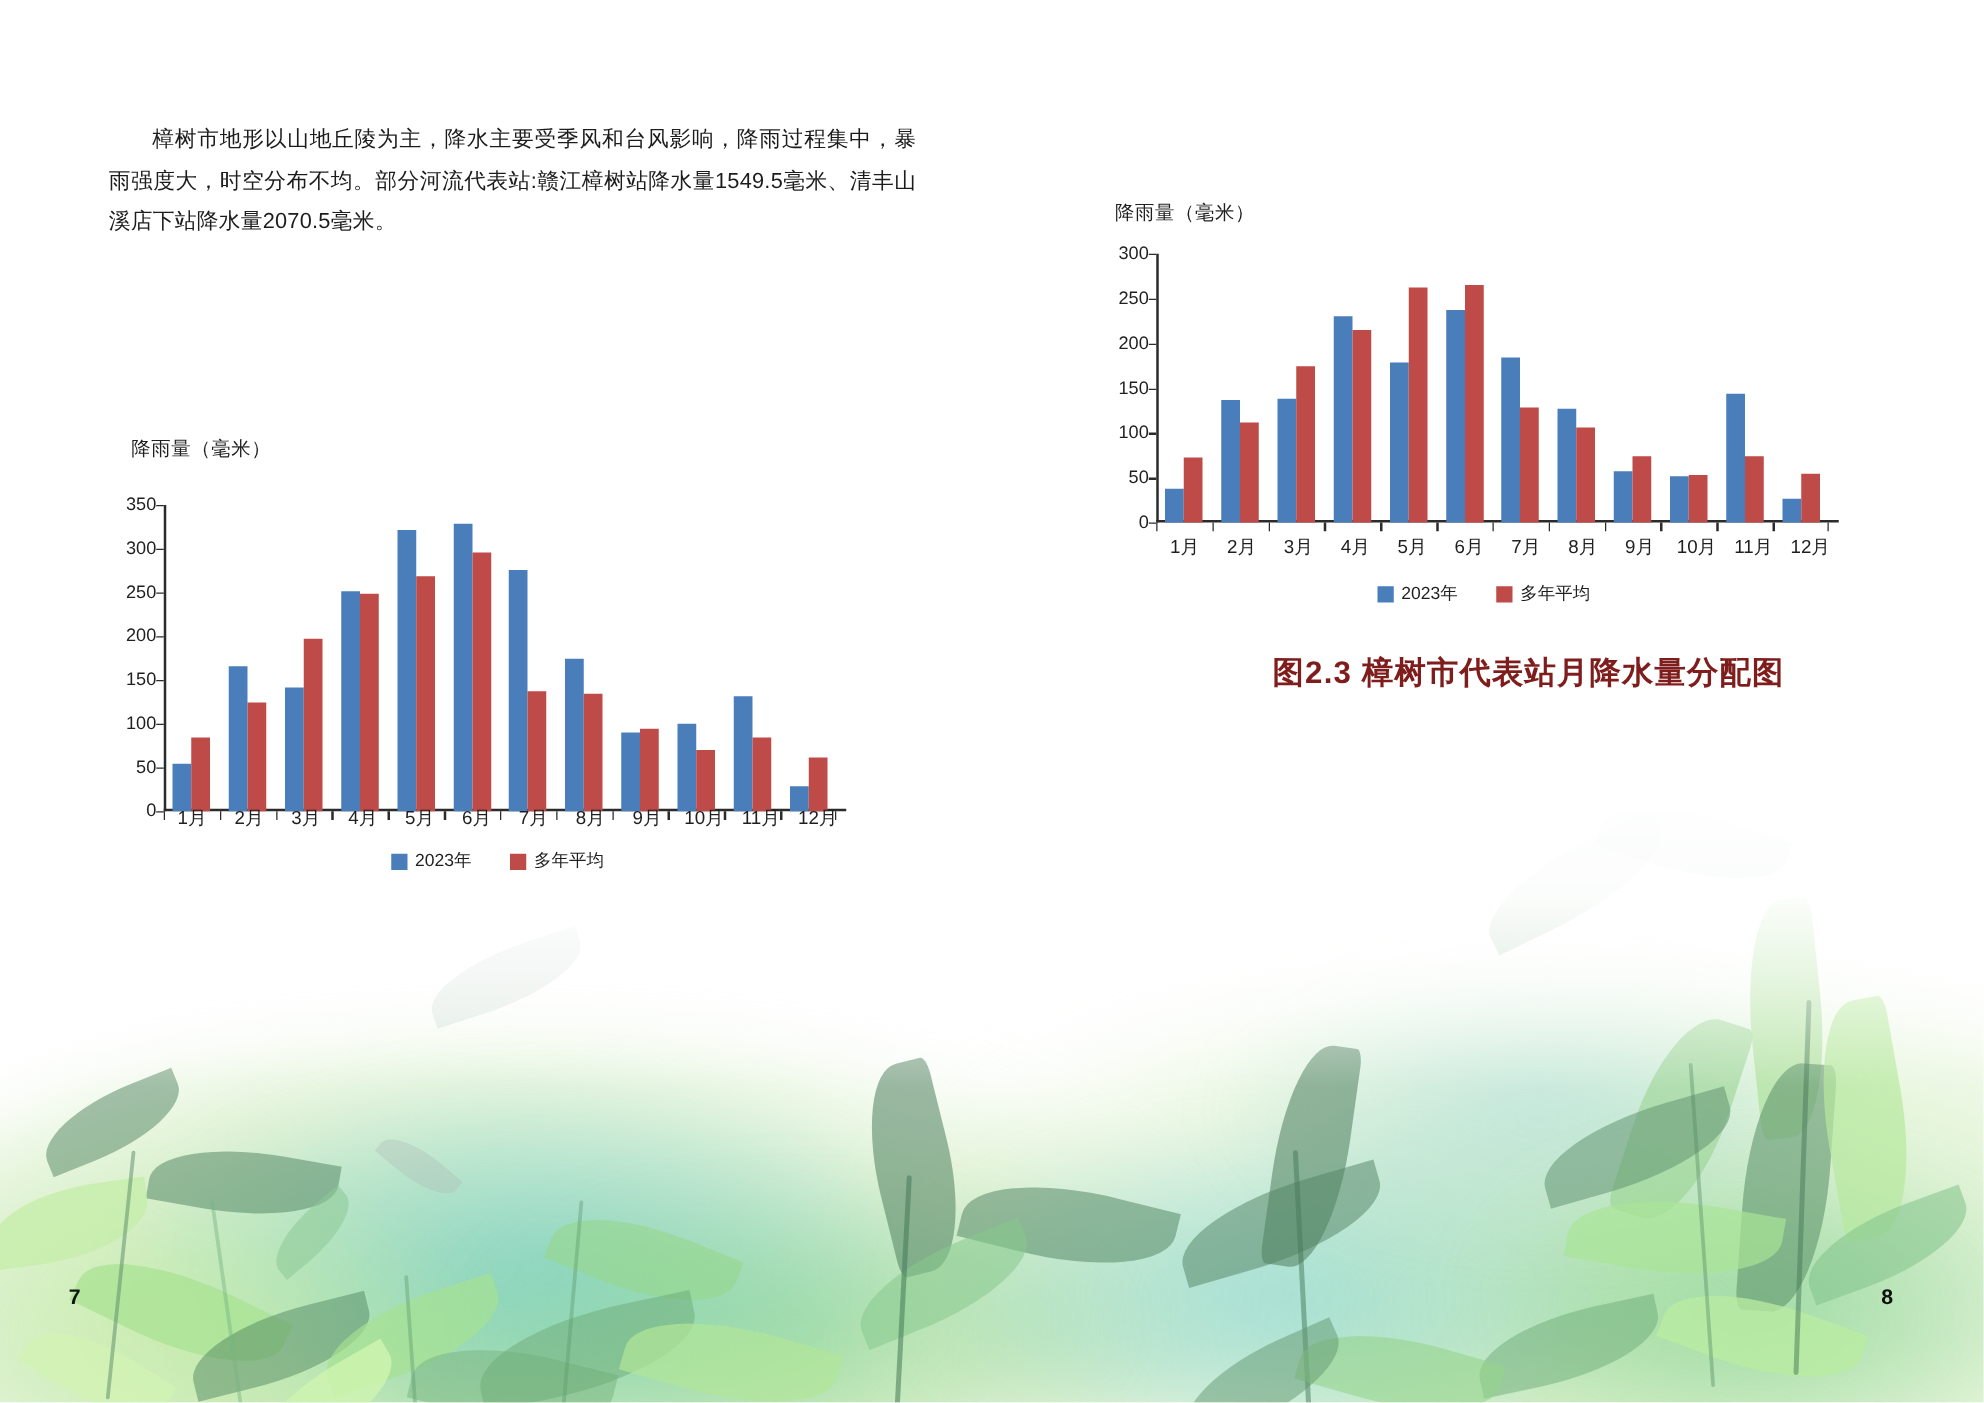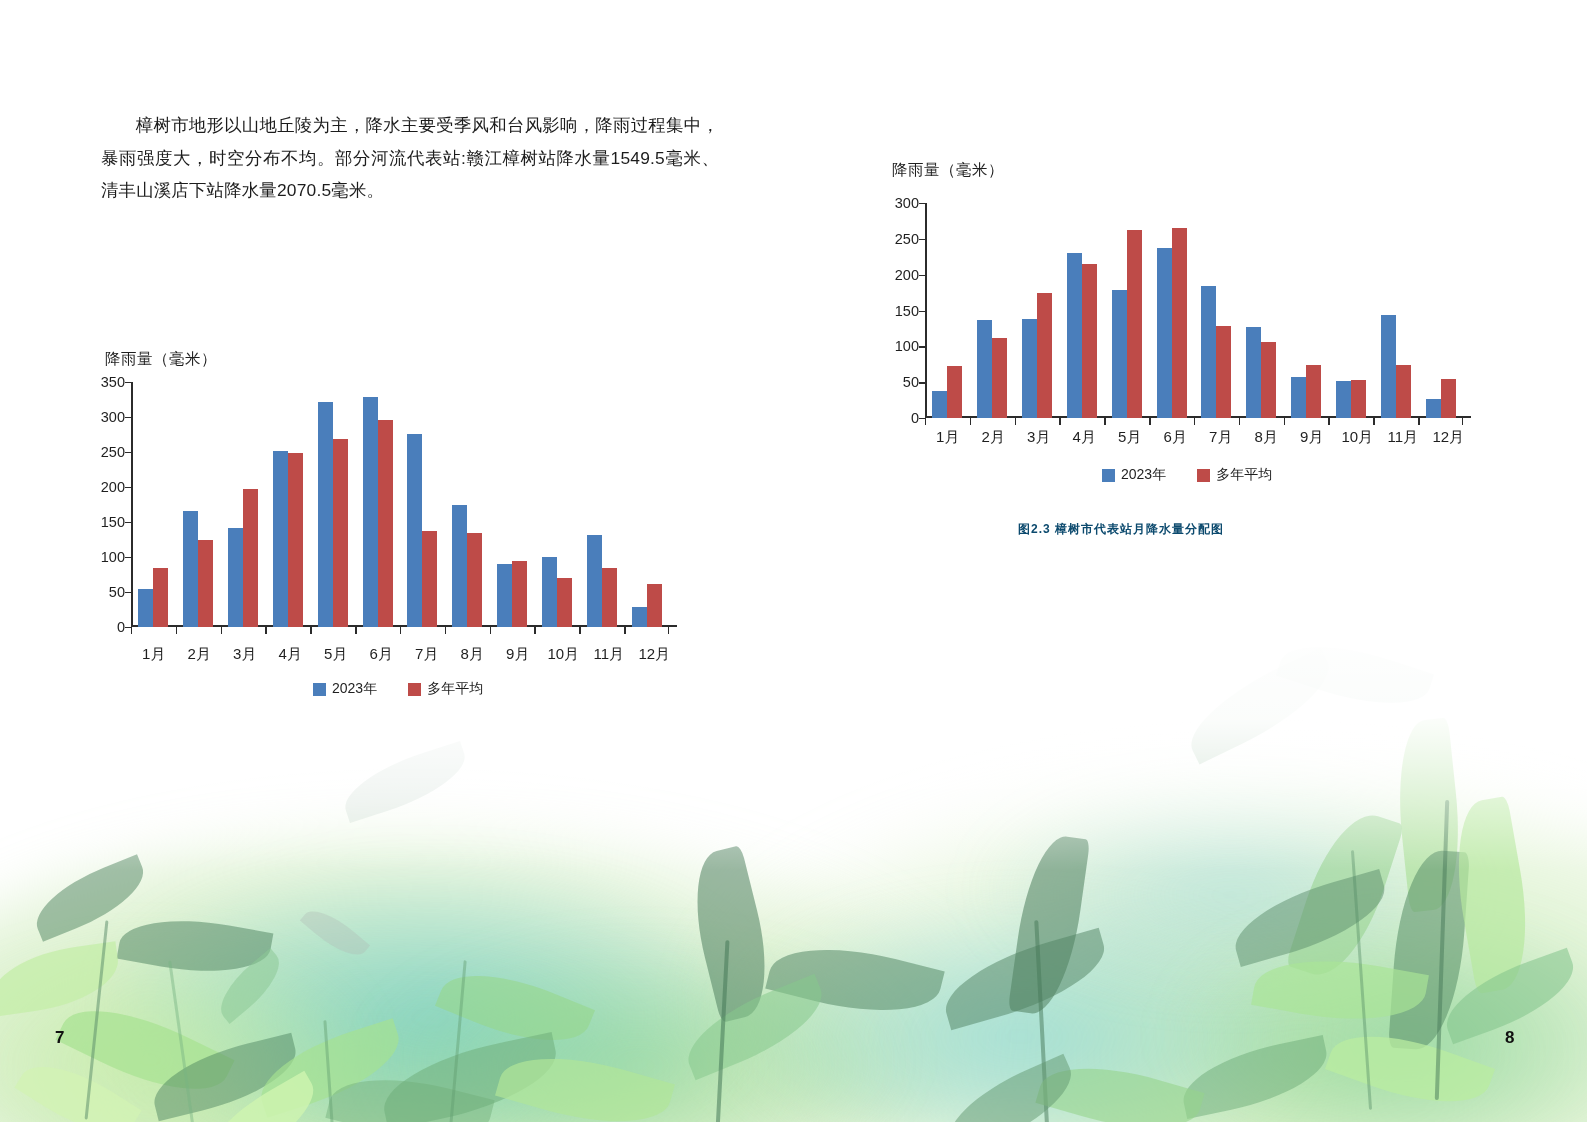--- a/index.html
+++ b/index.html
@@ -63,21 +63,21 @@
     left: 85px; top: 93px;
     width: 650px;
     font-family: "Liberation Sans", "DejaVu Sans", sans-serif;
     font-size: 17.4px;
     line-height: 32.5px;
     color: #1c1c1c;
     text-align: justify;
     text-justify: inter-ideograph;
     letter-spacing: .2px;
   }
-  .textcol p { margin: 16px; text-indent: 2em; }
+  .textcol p { margin: 2px; text-indent: 2em; }
 
   
   .chart-block { position: absolute; }
   .chart-title {
     text-align: center;
     font-size: 20px;
     font-weight: bold;
     color: #1a1a1a;
     letter-spacing: 1px;
   }
@@ -151,23 +151,23 @@
     font-size: 14px;
     color: #1f1f1f;
   }
   .legend .item { display: flex; align-items: center; gap: 6px; text-align: center; }
   .swatch { width: 13px; height: 13px; display: inline-block; }
   .sw-blue { background: #4a7ebb; }
   .sw-red  { background: #be4b48; }
 
   .fig-caption {
     position: absolute;
-    font-size: 12px;
+    font-size: 25px;
     font-weight: bold;
-    color: #0c4a6e;
+    color: #7f1d1d;
     letter-spacing: 1px;
     white-space: nowrap;
   }
   .pagenum {
     position: absolute;
     font-size: 17px;
     font-weight: bold;
     color: #111;
   }
 </style>
@@ -238,21 +238,21 @@
 
   <div class="textcol">
     <p>樟树市地形以山地丘陵为主，降水主要受季风和台风影响，降雨过程集中，暴雨强度大，时空分布不均。部分河流代表站:赣江樟树站降水量1549.5毫米、清丰山溪店下站降水量2070.5毫米。</p>
   </div>
 
   <div class="chart-block" style="left:85px; top:305px; width:600px; height:400px;">
 
 
     <div class="axis-label" style="position:absolute; left:20px; top:44px;">降雨量（毫米）</div>
 
-    <div class="plot-wrap" style="position:absolute; left:46px; top:77px; width:538px; height:245px;padding-left:33px;">
+    <div class="plot-wrap" style="position:absolute; left:46px; top:99px; width:538px; height:245px;padding-left:33px;">
       <div class="yaxis-line"></div>
       <div class="xaxis-line"></div>
 
       <div style="position:absolute; left:0; top:0px;">
           <span class="ytickmark"></span>
           <span class="ytick">350</span>
         </div>
       <div style="position:absolute; left:0; top:35px;">
           <span class="ytickmark"></span>
           <span class="ytick">300</span>

